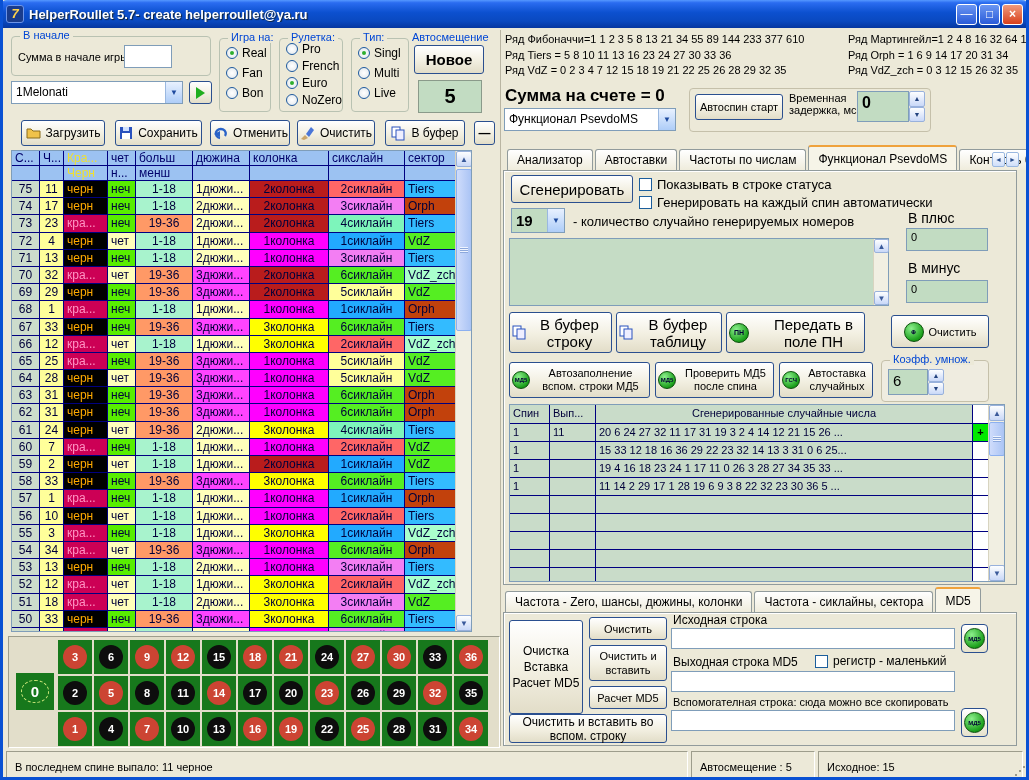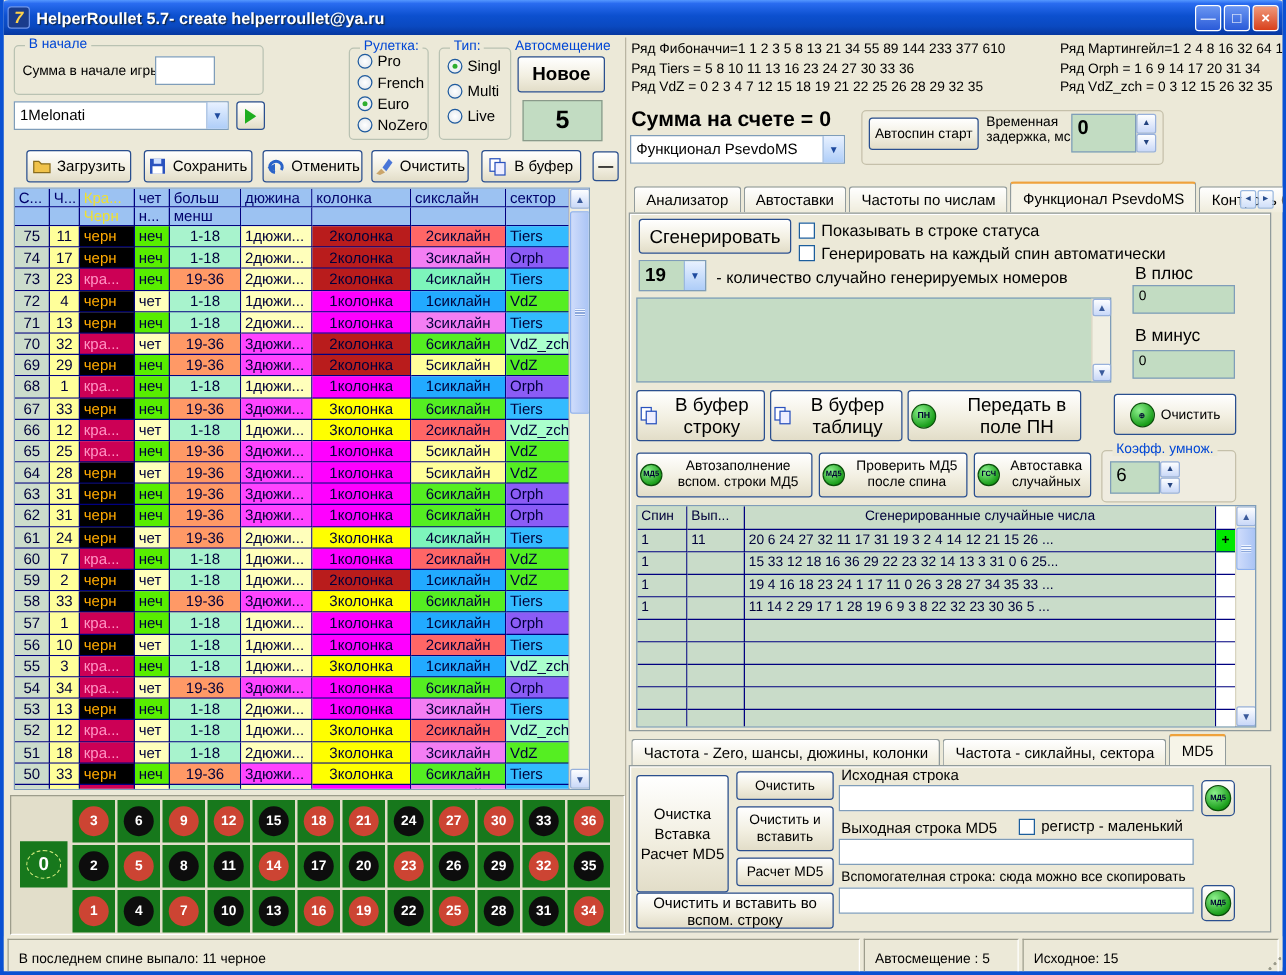--- a/index.html
+++ b/index.html
@@ -51,21 +51,21 @@
 .hh .hcell.yellow{color:#f0e030}
 .a-c{text-align:center}.a-l{text-align:left;padding-left:3px}
 .h-spin{background:#ccdccc}.h-num{background:#ffff9a}
 .h-black{background:#000;color:#ffaa00}.h-red{background:#cc0055;color:#ff94c4}
 .h-even{background:#ffffbb}.h-odd{background:#58ee00}
 .h-low{background:#a8f3cd}.h-high{background:#ff9966}
 .h-doz12{background:#ffffbb}.h-doz3{background:#ff44ff}
 .h-col1{background:#ff00ff}.h-col2{background:#b91c1c}.h-col3{background:#ffff00}
 .h-six1{background:#22aaff}.h-six2{background:#ff6666}.h-six3{background:#f37ef3}
 .h-six4{background:#7df5bb}.h-six5{background:#ffff9a}.h-six6{background:#55ee22}
-.h-secTiers{background:#33bbff}.h-secOrph{background:#8b5cf6}.h-secVdZ{background:#55ee22}.h-secVdZzch{background:#aaffcc}
+.h-secTiers{background:#33bbff}.h-secOrph{background:#c2410c}.h-secVdZ{background:#55ee22}.h-secVdZzch{background:#aaffcc}
 
 .vscroll{position:absolute;top:0;right:0;width:16px;height:100%;background:#f1efe2;border-left:1px solid #d8d4c0}
 .sb-btn{position:absolute;left:0;width:16px;height:16px;border:1px solid #98b1dc;border-radius:2px;
  background:linear-gradient(180deg,#fdfeff,#c9d8f8);color:#3a5a9b;font-size:8px;display:flex;align-items:center;justify-content:center}
 .sb-thumb{position:absolute;left:0;width:16px;border:1px solid #8cb0f0;border-radius:2px;
  background:linear-gradient(90deg,#cfdcfb,#aac4f5);display:flex;align-items:center;justify-content:center}
 .sb-grip{width:8px;height:6px;background:repeating-linear-gradient(180deg,#eef4ff 0 1px,#8ca8dc 1px 2px)}
 
 .board{position:absolute;left:5px;top:636px;width:492px;height:112px;border:1px solid #9d9d8c;border-right-color:#fff;border-bottom-color:#fff;background:#e2deca}
 .bzero{position:absolute;left:7px;top:36px;width:38px;height:37px;background:#17781c;display:flex;align-items:center;justify-content:center}
@@ -121,20 +121,37 @@
     <div class="inp" style="left:112px;top:8px;width:48px;height:23px;position:absolute"></div>
   </div>
   <div class="combo" style="left:8px;top:81px;width:172px;height:23px">
     <div class="ctxt">1Melonati</div>
     <div class="carr">▼</div>
   </div>
   <div class="xpbtn" style="left:186px;top:81px;width:23px;height:23px">
     <span style="width:0;height:0;border-left:9px solid #1fae1f;border-top:6px solid transparent;border-bottom:6px solid transparent"></span>
   </div>
 
+  <div class="gbox" style="left:216px;top:38px;width:52px;height:74px">
+    <span class="legend">Игра на:</span>
+    <div style="margin-top:6px">
+        <div class="radio-row">
+          <span class="radio on"></span>
+          <span class="radio-lbl">Real</span>
+        </div>
+        <div class="radio-row">
+          <span class="radio"></span>
+          <span class="radio-lbl">Fan</span>
+        </div>
+        <div class="radio-row">
+          <span class="radio"></span>
+          <span class="radio-lbl">Bon</span>
+        </div>
+      </div>
+  </div>
   <div class="gbox" style="left:276px;top:38px;width:64px;height:74px">
     <span class="legend">Рулетка:</span>
     <div class="tight" style="margin-top:2px">
         <div class="radio-row" style="margin: 1px 0px 0px 6px;">
           <span class="radio"></span>
           <span class="radio-lbl">Pro</span>
         </div>
         <div class="radio-row" style="margin: 1px 0px 0px 6px;">
           <span class="radio"></span>
           <span class="radio-lbl">French</span>

